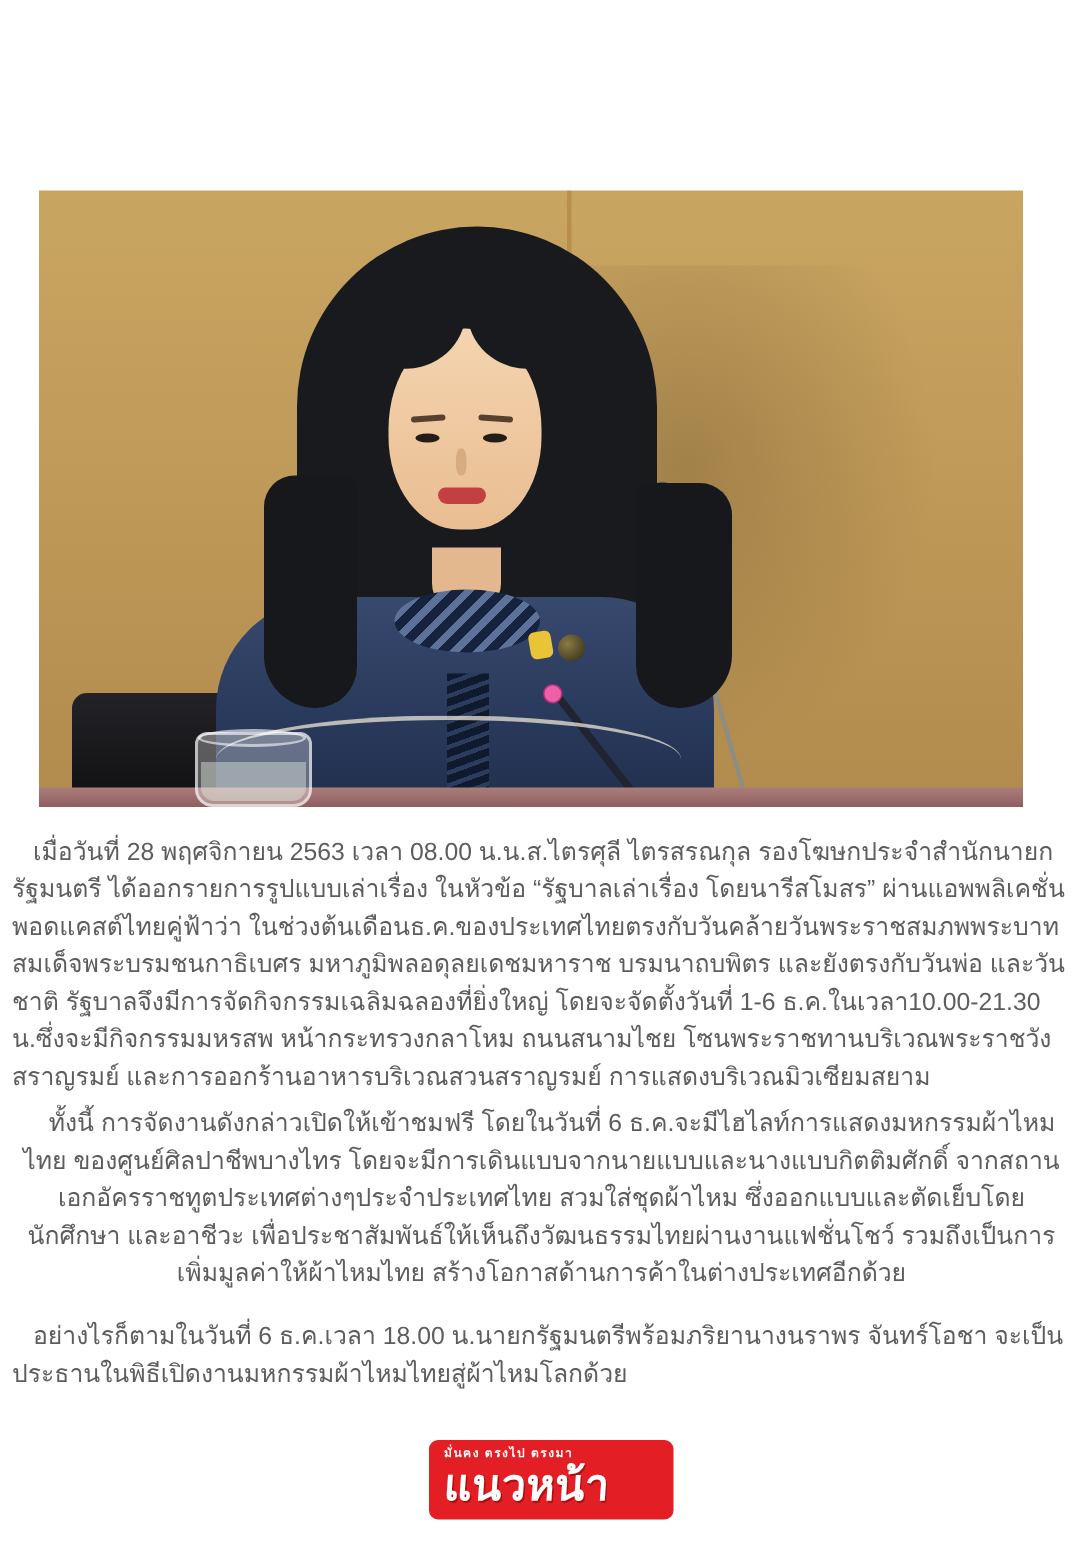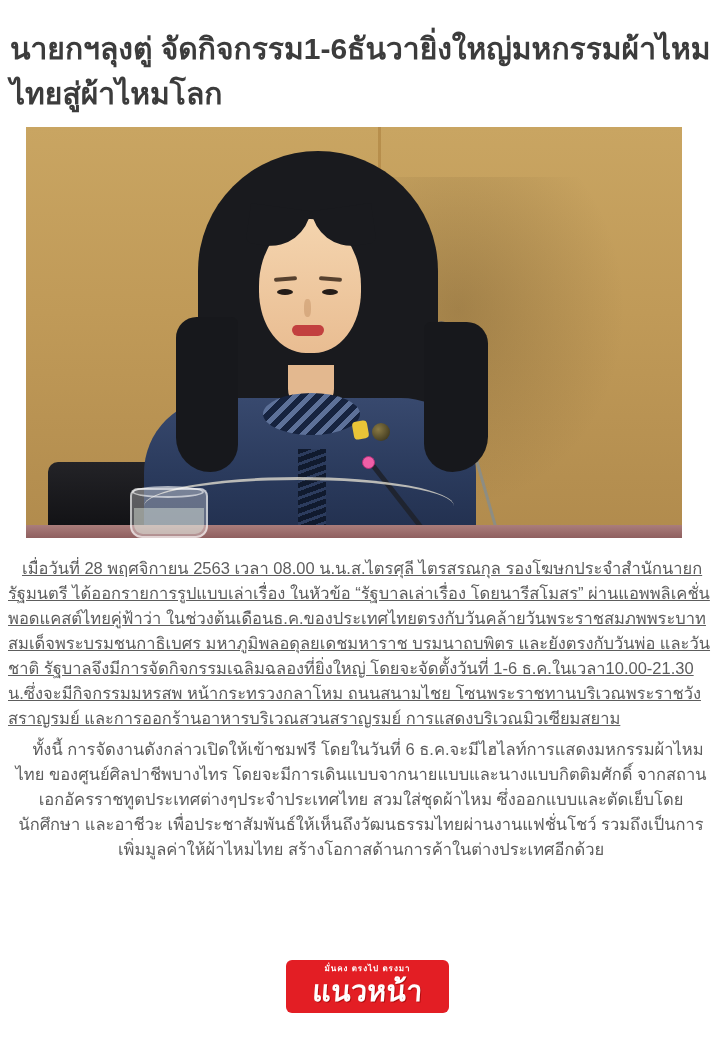--- a/index.html
+++ b/index.html
@@ -78,40 +78,39 @@
     background:rgba(225,232,222,.45); border-radius:0 0 9px 9px; }
   .photo .glass .rim { position:absolute; left:0px; top:-4px; width:72px; height:12px;
     border:2px solid rgba(255,255,255,.55); border-radius:50%; background:rgba(255,255,255,.12); }
 
   
   .para {
     position:absolute; left:8px; width:706px;
     font-size:16.5px; line-height:25px; color:#5d5d5d; text-indent:14px;
     text-align:left;
   }
-  .p1 { top:556px;text-decoration:underline; }
+  .p1 { top:556px; }
   .p2 { top:737px;text-align:center; }
   .p3 { top:879px; }
 
   .link-row { position:absolute; left:8px; top:908px; width:704px; text-align:right; }
   .link-row a { color:#0b63c5; text-decoration:underline; font-size:15px; }
   .link-row a .small-id { font-size:11px; }
 
   .logo { position:absolute; left:286px; top:960px; width:163px; height:53px;
-    background:#e31e24; border-radius:6px; padding:4px 10px 4px 10px; overflow:hidden;text-align:center; }
+    background:#e31e24; border-radius:6px; padding:4px 10px 4px 10px; overflow:hidden; }
   .logo .tagline { color:#ffffff; font-size:8px; font-weight:bold; letter-spacing:1px; line-height:9px; }
   .logo .wordmark { color:#ffffff; font-size:29px; font-weight:bold; line-height:36px;
     text-shadow:1px 1px 0 rgba(140,0,0,.6); transform:skewX(-4deg); }
 </style>
 </head>
 <body>
 
 <div class="page">
 
-  <h1 class="headline">นายกฯลุงตู่ จัดกิจกรรม1-6ธันวายิ่งใหญ่มหกรรมผ้าไหมไทยสู่ผ้าไหมโลก</h1>
 
   <div class="photo">
     <div class="cord"></div>
     <div class="wall-shadow"></div>
     <div class="chair"></div>
     <div class="hair-main"></div>
     <div class="neck"></div>
     <div class="face"></div>
     <div class="fringe-l"></div>
     <div class="fringe-r"></div>
@@ -135,20 +134,21 @@
     <div class="gooseneck"></div>
     <div class="table"></div>
     <div class="glass">
       <div class="rim"></div>
       <div class="water"></div>
     </div>
   </div>
 
   <p class="para p1">เมื่อวันที่ 28 พฤศจิกายน 2563 เวลา 08.00 น.น.ส.ไตรศุลี ไตรสรณกุล รองโฆษกประจำสำนักนายกรัฐมนตรี  ได้ออกรายการรูปแบบเล่าเรื่อง  ในหัวข้อ “รัฐบาลเล่าเรื่อง โดยนารีสโมสร” ผ่านแอพพลิเคชั่น พอดแคสต์ไทยคู่ฟ้าว่า ในช่วงต้นเดือนธ.ค.ของประเทศไทยตรงกับวันคล้ายวันพระราชสมภพพระบาทสมเด็จพระบรมชนกาธิเบศร  มหาภูมิพลอดุลยเดชมหาราช บรมนาถบพิตร  และยังตรงกับวันพ่อ และวันชาติ  รัฐบาลจึงมีการจัดกิจกรรมเฉลิมฉลองที่ยิ่งใหญ่ โดยจะจัดตั้งวันที่ 1-6 ธ.ค.ในเวลา10.00-21.30 น.ซึ่งจะมีกิจกรรมมหรสพ  หน้ากระทรวงกลาโหม ถนนสนามไชย โซนพระราชทานบริเวณพระราชวังสราญรมย์  และการออกร้านอาหารบริเวณสวนสราญรมย์  การแสดงบริเวณมิวเซียมสยาม</p>
   <p class="para p2">ทั้งนี้ การจัดงานดังกล่าวเปิดให้เข้าชมฟรี  โดยในวันที่ 6 ธ.ค.จะมีไฮไลท์การแสดงมหกรรมผ้าไหมไทย  ของศูนย์ศิลปาชีพบางไทร  โดยจะมีการเดินแบบจากนายแบบและนางแบบกิตติมศักดิ์  จากสถานเอกอัครราชทูตประเทศต่างๆประจำประเทศไทย  สวมใส่ชุดผ้าไหม ซึ่งออกแบบและตัดเย็บโดยนักศึกษา  และอาชีวะ เพื่อประชาสัมพันธ์ให้เห็นถึงวัฒนธรรมไทยผ่านงานแฟชั่นโชว์ รวมถึงเป็นการเพิ่มมูลค่าให้ผ้าไหมไทย  สร้างโอกาสด้านการค้าในต่างประเทศอีกด้วย</p>
+  <p class="para p3">อย่างไรก็ตามในวันที่  6 ธ.ค.เวลา 18.00 น.นายกรัฐมนตรีพร้อมภริยานางนราพร  จันทร์โอชา  จะเป็นประธานในพิธีเปิดงานมหกรรมผ้าไหมไทยสู่ผ้าไหมโลกด้วย</p>
 
 
   <div class="logo">
     <div class="tagline">มั่นคง ตรงไป ตรงมา</div>
     <div class="wordmark">แนวหน้า</div>
   </div>
 
 </div>
 
 </body></html>

